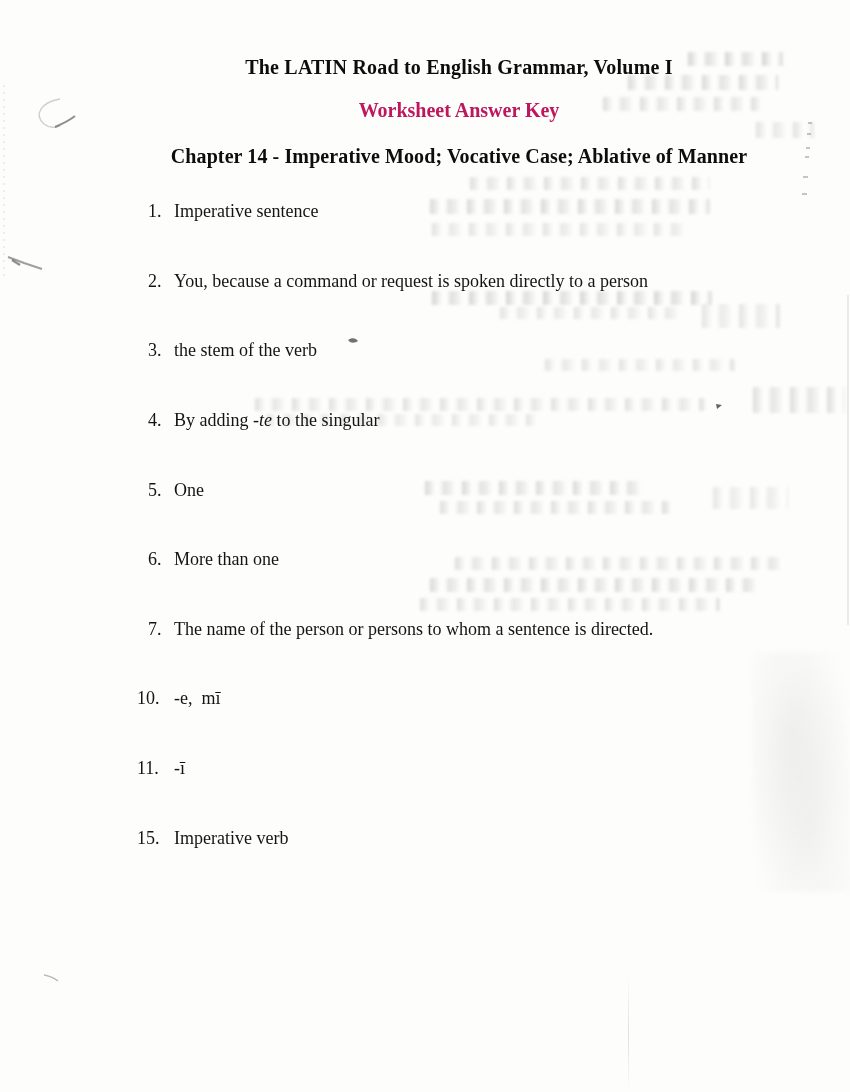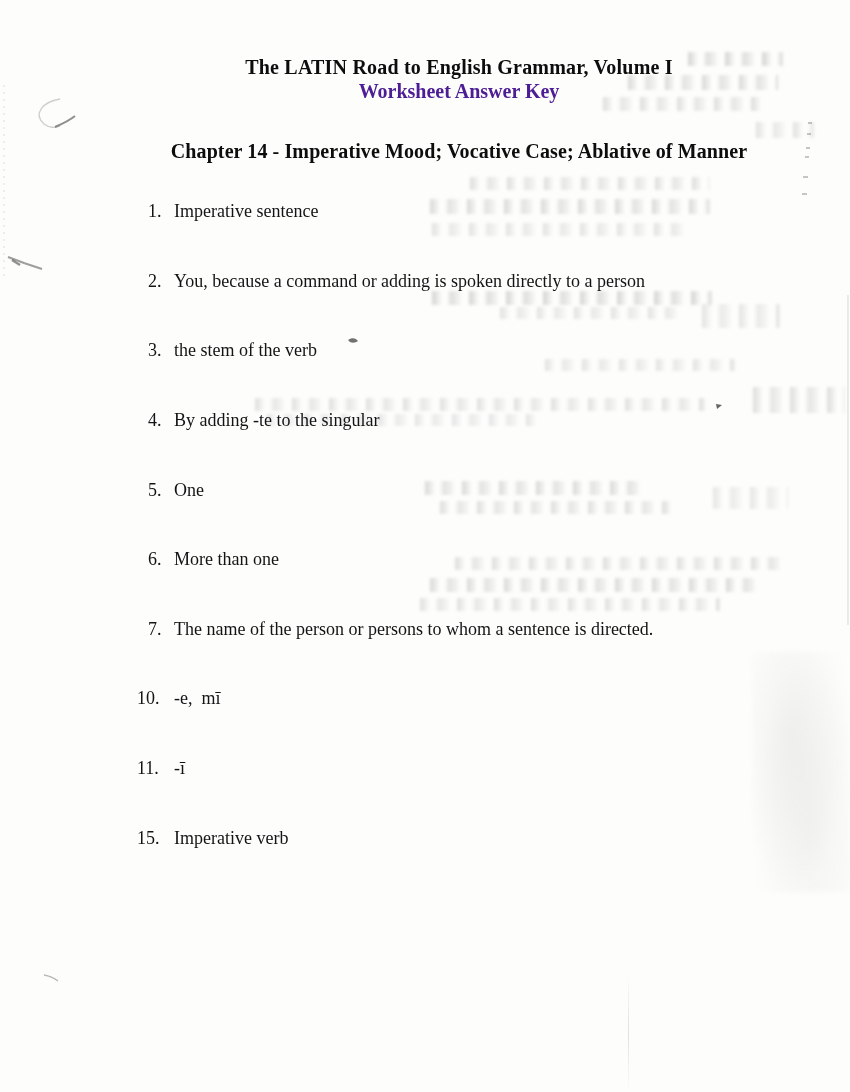--- a/index.html
+++ b/index.html
@@ -21,42 +21,42 @@
     width: 850px; box-sizing: border-box;
     padding-left: 68px;
     text-align: center;
   }
   .title-line {
     font-weight: bold; font-size: 20px; line-height: 24px;
     letter-spacing: 0.2px; color: #0d0d0d;
   }
   .subtitle-line {
     font-weight: bold; font-size: 20px; line-height: 24px;
-    margin-top: 0; color: #4c1d95;
+    margin-top: 19px; color: #be185d;
   }
   .chapter-line {
     font-weight: bold; font-size: 20px; line-height: 24px;
-    margin-top: 36px; letter-spacing: 0.1px; color: #0d0d0d;
+    margin-top: 22px; letter-spacing: 0.1px; color: #0d0d0d;
   }
   
   .answers {
     position: absolute; top: 177px; left: 110px;
     margin: 0; padding: 0; list-style: none;
     width: 680px;
   }
   .answer-row {
     font-size: 18px; line-height: 23.2px;
     white-space: pre;
   }
   .answer-row .num {
     display: inline-block; width: 37px;
     box-sizing: border-box;
   }
   .answer-row .num.d1 { padding-left: 11px; }
-  .answer-row .it { }
+  .answer-row .it { font-style: italic; }
   
   .artifact { position: absolute; pointer-events: none; }
   .bleed {
     filter: blur(1.7px);
     background: repeating-linear-gradient(90deg,
       rgba(105,105,105,0.55) 0px, rgba(150,150,150,0.35) 6px,
       rgba(255,255,255,0) 10px, rgba(255,255,255,0) 15px,
       rgba(125,125,125,0.45) 19px, rgba(160,160,160,0.30) 26px,
       rgba(255,255,255,0) 30px, rgba(255,255,255,0) 37px);
   }
@@ -124,21 +124,21 @@
     <div class="title-line">The LATIN Road to English Grammar, Volume I</div>
     <div class="subtitle-line">Worksheet Answer Key</div>
     <div class="chapter-line">Chapter 14 - Imperative Mood; Vocative Case; Ablative of Manner</div>
   </header>
 
   <ol class="answers" id="answers">
       <li class="answer-row">
       <span class="num d1">1.</span><span class="txt">Imperative sentence</span>
     </li>
       <li class="answer-row">
-      <span class="num d1">2.</span><span class="txt">You, because a command or adding is spoken directly to a person</span>
+      <span class="num d1">2.</span><span class="txt">You, because a command or request is spoken directly to a person</span>
     </li>
       <li class="answer-row">
       <span class="num d1">3.</span><span class="txt">the stem of the verb</span>
     </li>
       <li class="answer-row">
       <span class="num d1">4.</span><span class="txt"><span>By adding </span><span class="it">-te</span><span> to the singular</span></span>
     </li>
       <li class="answer-row">
       <span class="num d1">5.</span><span class="txt">One</span>
     </li>

